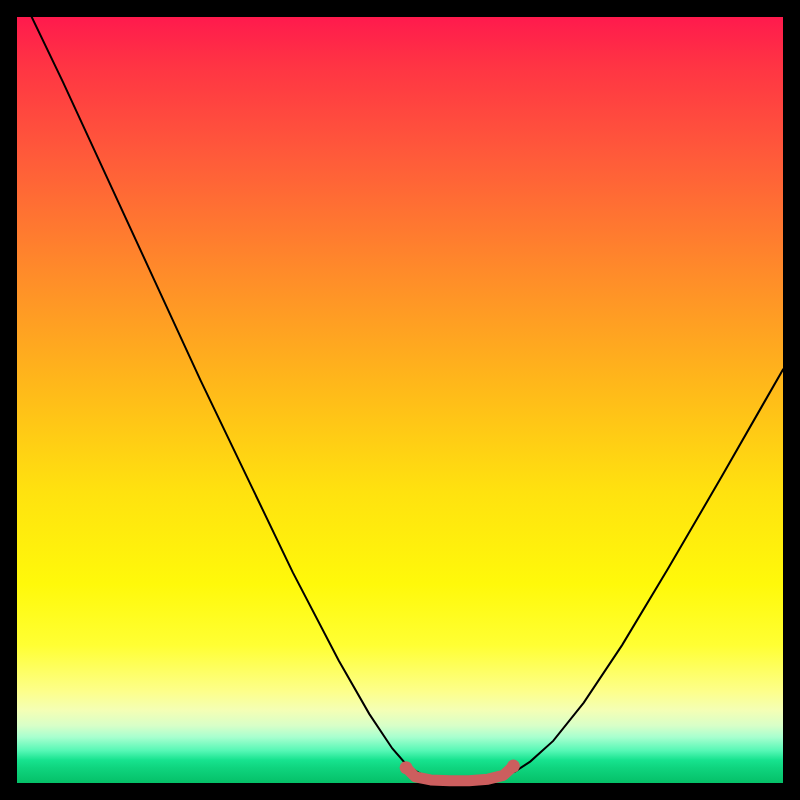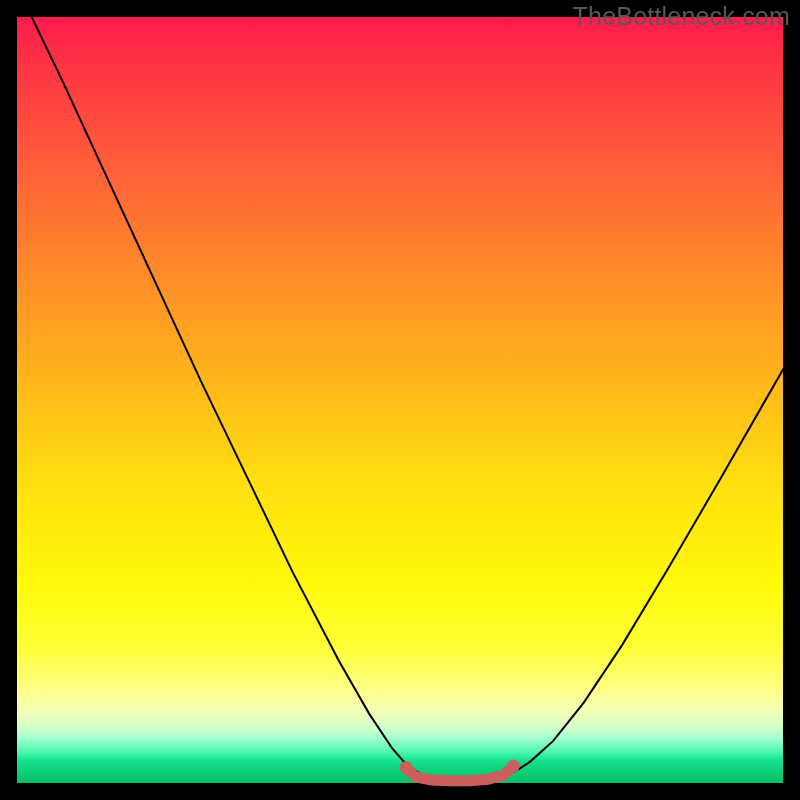--- a/index.html
+++ b/index.html
@@ -62,21 +62,20 @@
     height: 766px;
     overflow: visible;
   }
 </style>
 </head>
 <body>
 
 <div class="frame">
   <div class="plot"></div>
 
-  <div class="watermark">TheBottleneck.com</div>
 
   <svg class="overlay" viewBox="0 0 766 766" preserveAspectRatio="none">
     <path fill="none" stroke="#000" stroke-width="2" stroke-linecap="round" d="M0.0 -30.6 L46.0 65.1 L91.9 164.7 L137.9 264.3 L183.8 363.8 L229.8 459.6 L275.8 555.4 L321.7 643.4 L352.4 697.1 L375.3 731.5 L390.7 749.1 L406.0 758.3 L425.1 762.2 L451.9 762.2 L478.8 759.9 L497.9 754.5 L513.2 744.6 L536.2 723.9 L566.8 685.6 L605.1 628.1 L651.1 551.5 L704.7 459.6 L766.0 352.4"></path>
     <path fill="none" stroke="#cc5e5e" stroke-width="11" stroke-linecap="round" stroke-linejoin="round" d="M389.1 750.7 L398.3 759.9 L413.6 762.9 L432.8 763.7 L451.9 763.7 L471.1 762.2 L486.4 758.3 L496.4 749.1"></path>
     <circle r="6.5" fill="#cc5e5e" cx="389.1" cy="750.7"></circle>
     <circle r="6.5" fill="#cc5e5e" cx="496.4" cy="749.1"></circle>
   </svg>
 </div>
 
 </body></html>

